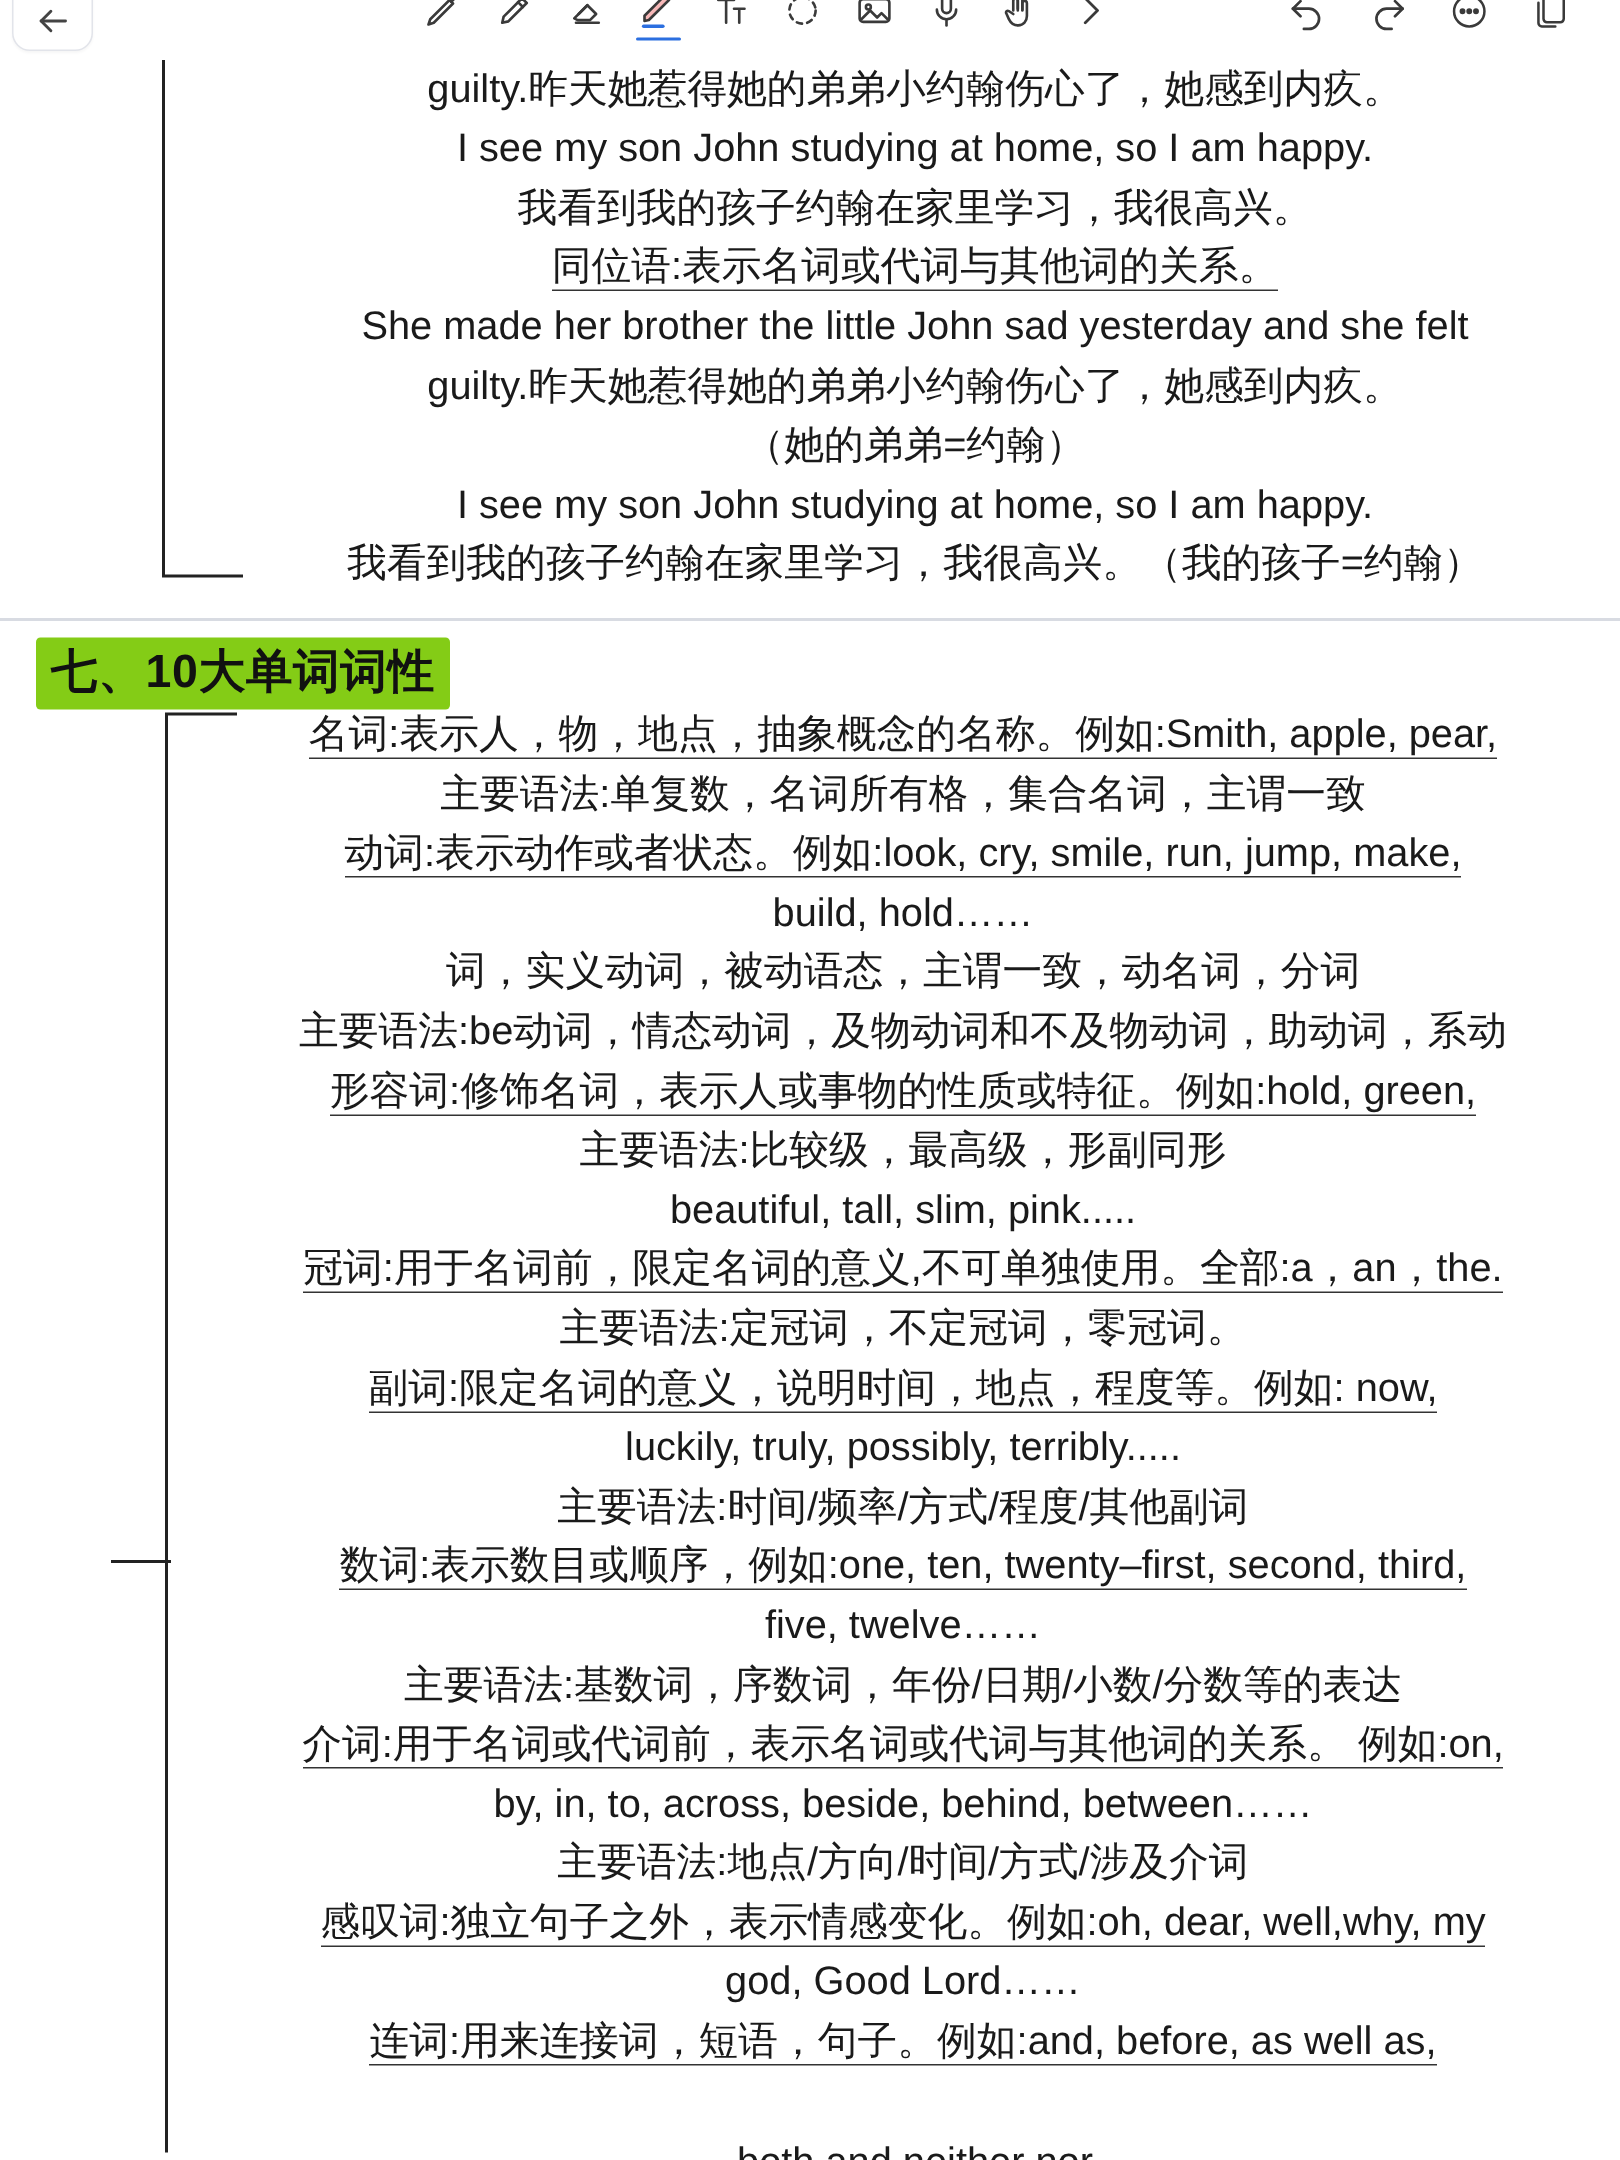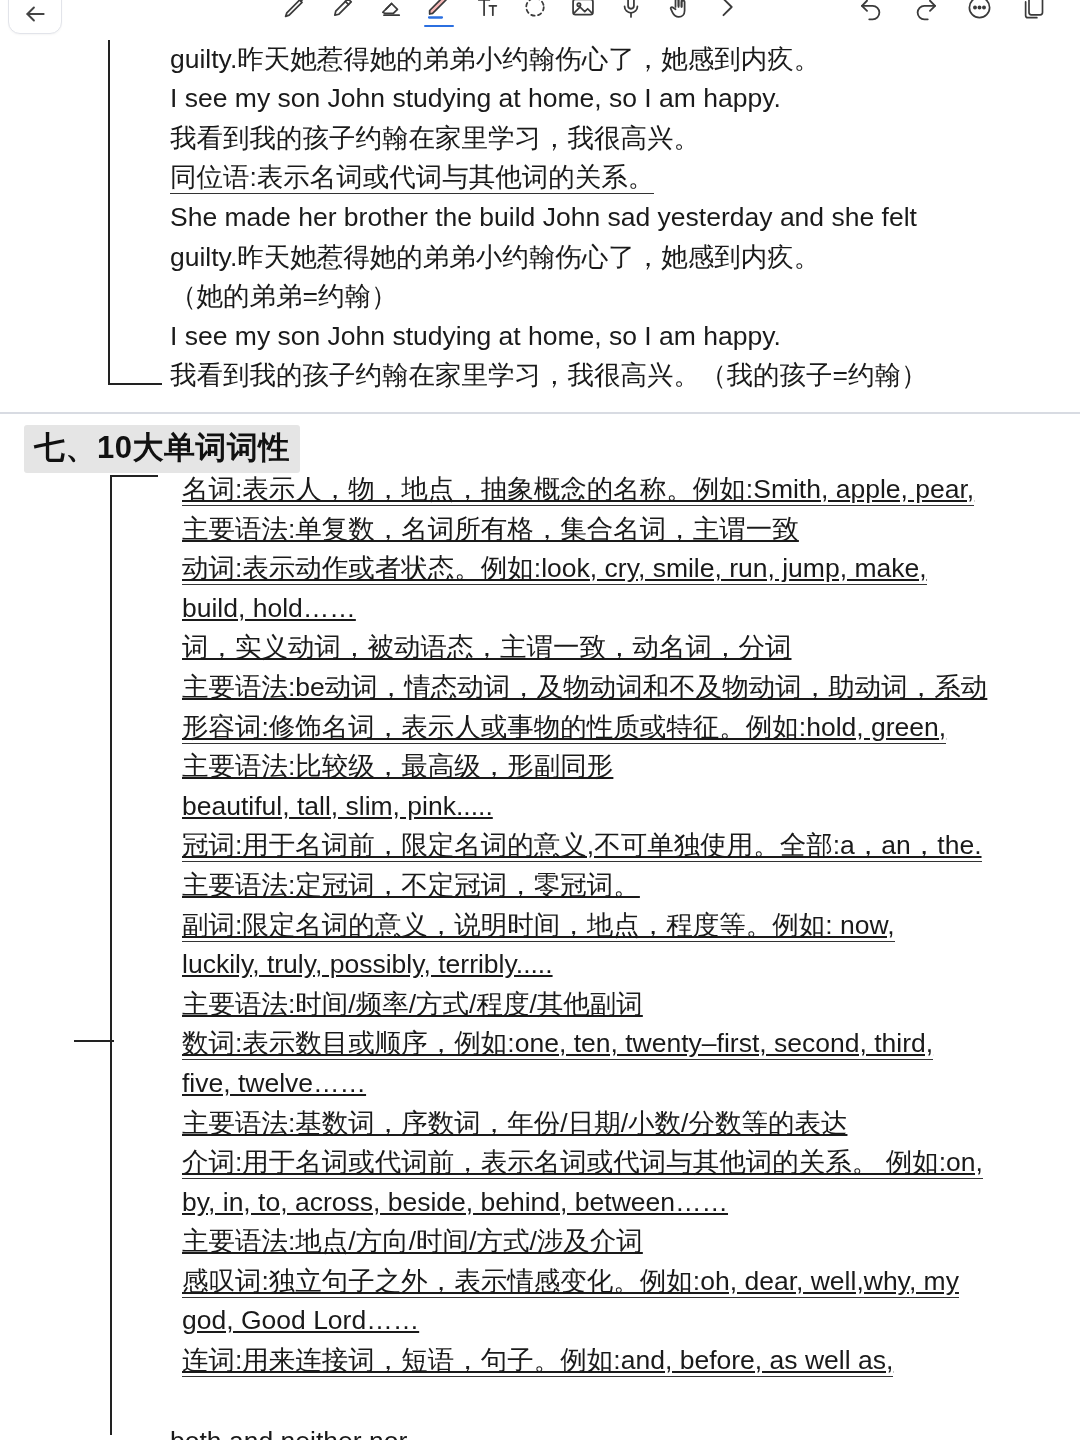--- a/index.html
+++ b/index.html
@@ -8,20 +8,21 @@
     width: 1080px; height: 1440px;
     background: #ffffff;
     font-family: "Liberation Sans", sans-serif;
     overflow: hidden;
   }
   #page {
     position: relative;
     width: 1080px;
     height: 1440px;
     background: #ffffff;
+    text-align: center;
   }
 
   
   .toolbar {
     position: absolute;
     top: 0; left: 0;
     width: 1080px;
     height: 40px;
     background: #ffffff;
     z-index: 50;
@@ -119,37 +120,36 @@
   }
 
   
   .heading {
     position: absolute;
     left: 24px; top: 425px;
     display: inline-block;
     font-size: 31px;
     font-weight: bold;
     color: #111;
-    background: #e5e5e5;
+    background: #84cc16;
     padding: 3px 10px 5px 10px;
     border-radius: 3px;
     letter-spacing: 0.5px;
   }
 
   
   .sec2 {
     position: absolute;
     left: 0; top: 470px;
     width: 1080px;
   }
   .sec2 .lines {
     position: absolute;
-    left: 182px; top: 0;
+    left: 162px; top: 0;
     width: 880px;
-    text-decoration: underline;
   }
   .bracket2 {
     position: absolute;
     left: 110px; top: 5px;
     width: 60px; height: 960px;
     border-left: 2px solid #222;
   }
   .bracket2 .tick-top {
     position: absolute;
     left: 0; top: 0;
@@ -184,21 +184,21 @@
   <div class="doc">
 
     <div class="sec1">
       <div class="bracket1"></div>
       <div class="lines">
         <div class="line" style="height:39.6px;overflow:hidden;">She ma                                                        ay</div>
         <div class="line">guilty.昨天她惹得她的弟弟小约翰伤心了，她感到内疚。</div>
         <div class="line">I see my son John studying at home, so I am happy.</div>
         <div class="line">我看到我的孩子约翰在家里学习，我很高兴。</div>
         <div class="line"><span class="u">同位语:表示名词或代词与其他词的关系。</span></div>
-        <div class="line">She made her brother the build John sad yesterday and she felt</div>
+        <div class="line">She made her brother the little John sad yesterday and she felt</div>
         <div class="line">guilty.昨天她惹得她的弟弟小约翰伤心了，她感到内疚。</div>
         <div class="line">（她的弟弟=约翰）</div>
         <div class="line">I see my son John studying at home, so I am happy.</div>
         <div class="line">我看到我的孩子约翰在家里学习，我很高兴。（我的孩子=约翰）</div>
       </div>
     </div>
 
     <div class="divider"></div>
 
     <div class="heading">七、10大单词词性</div>

